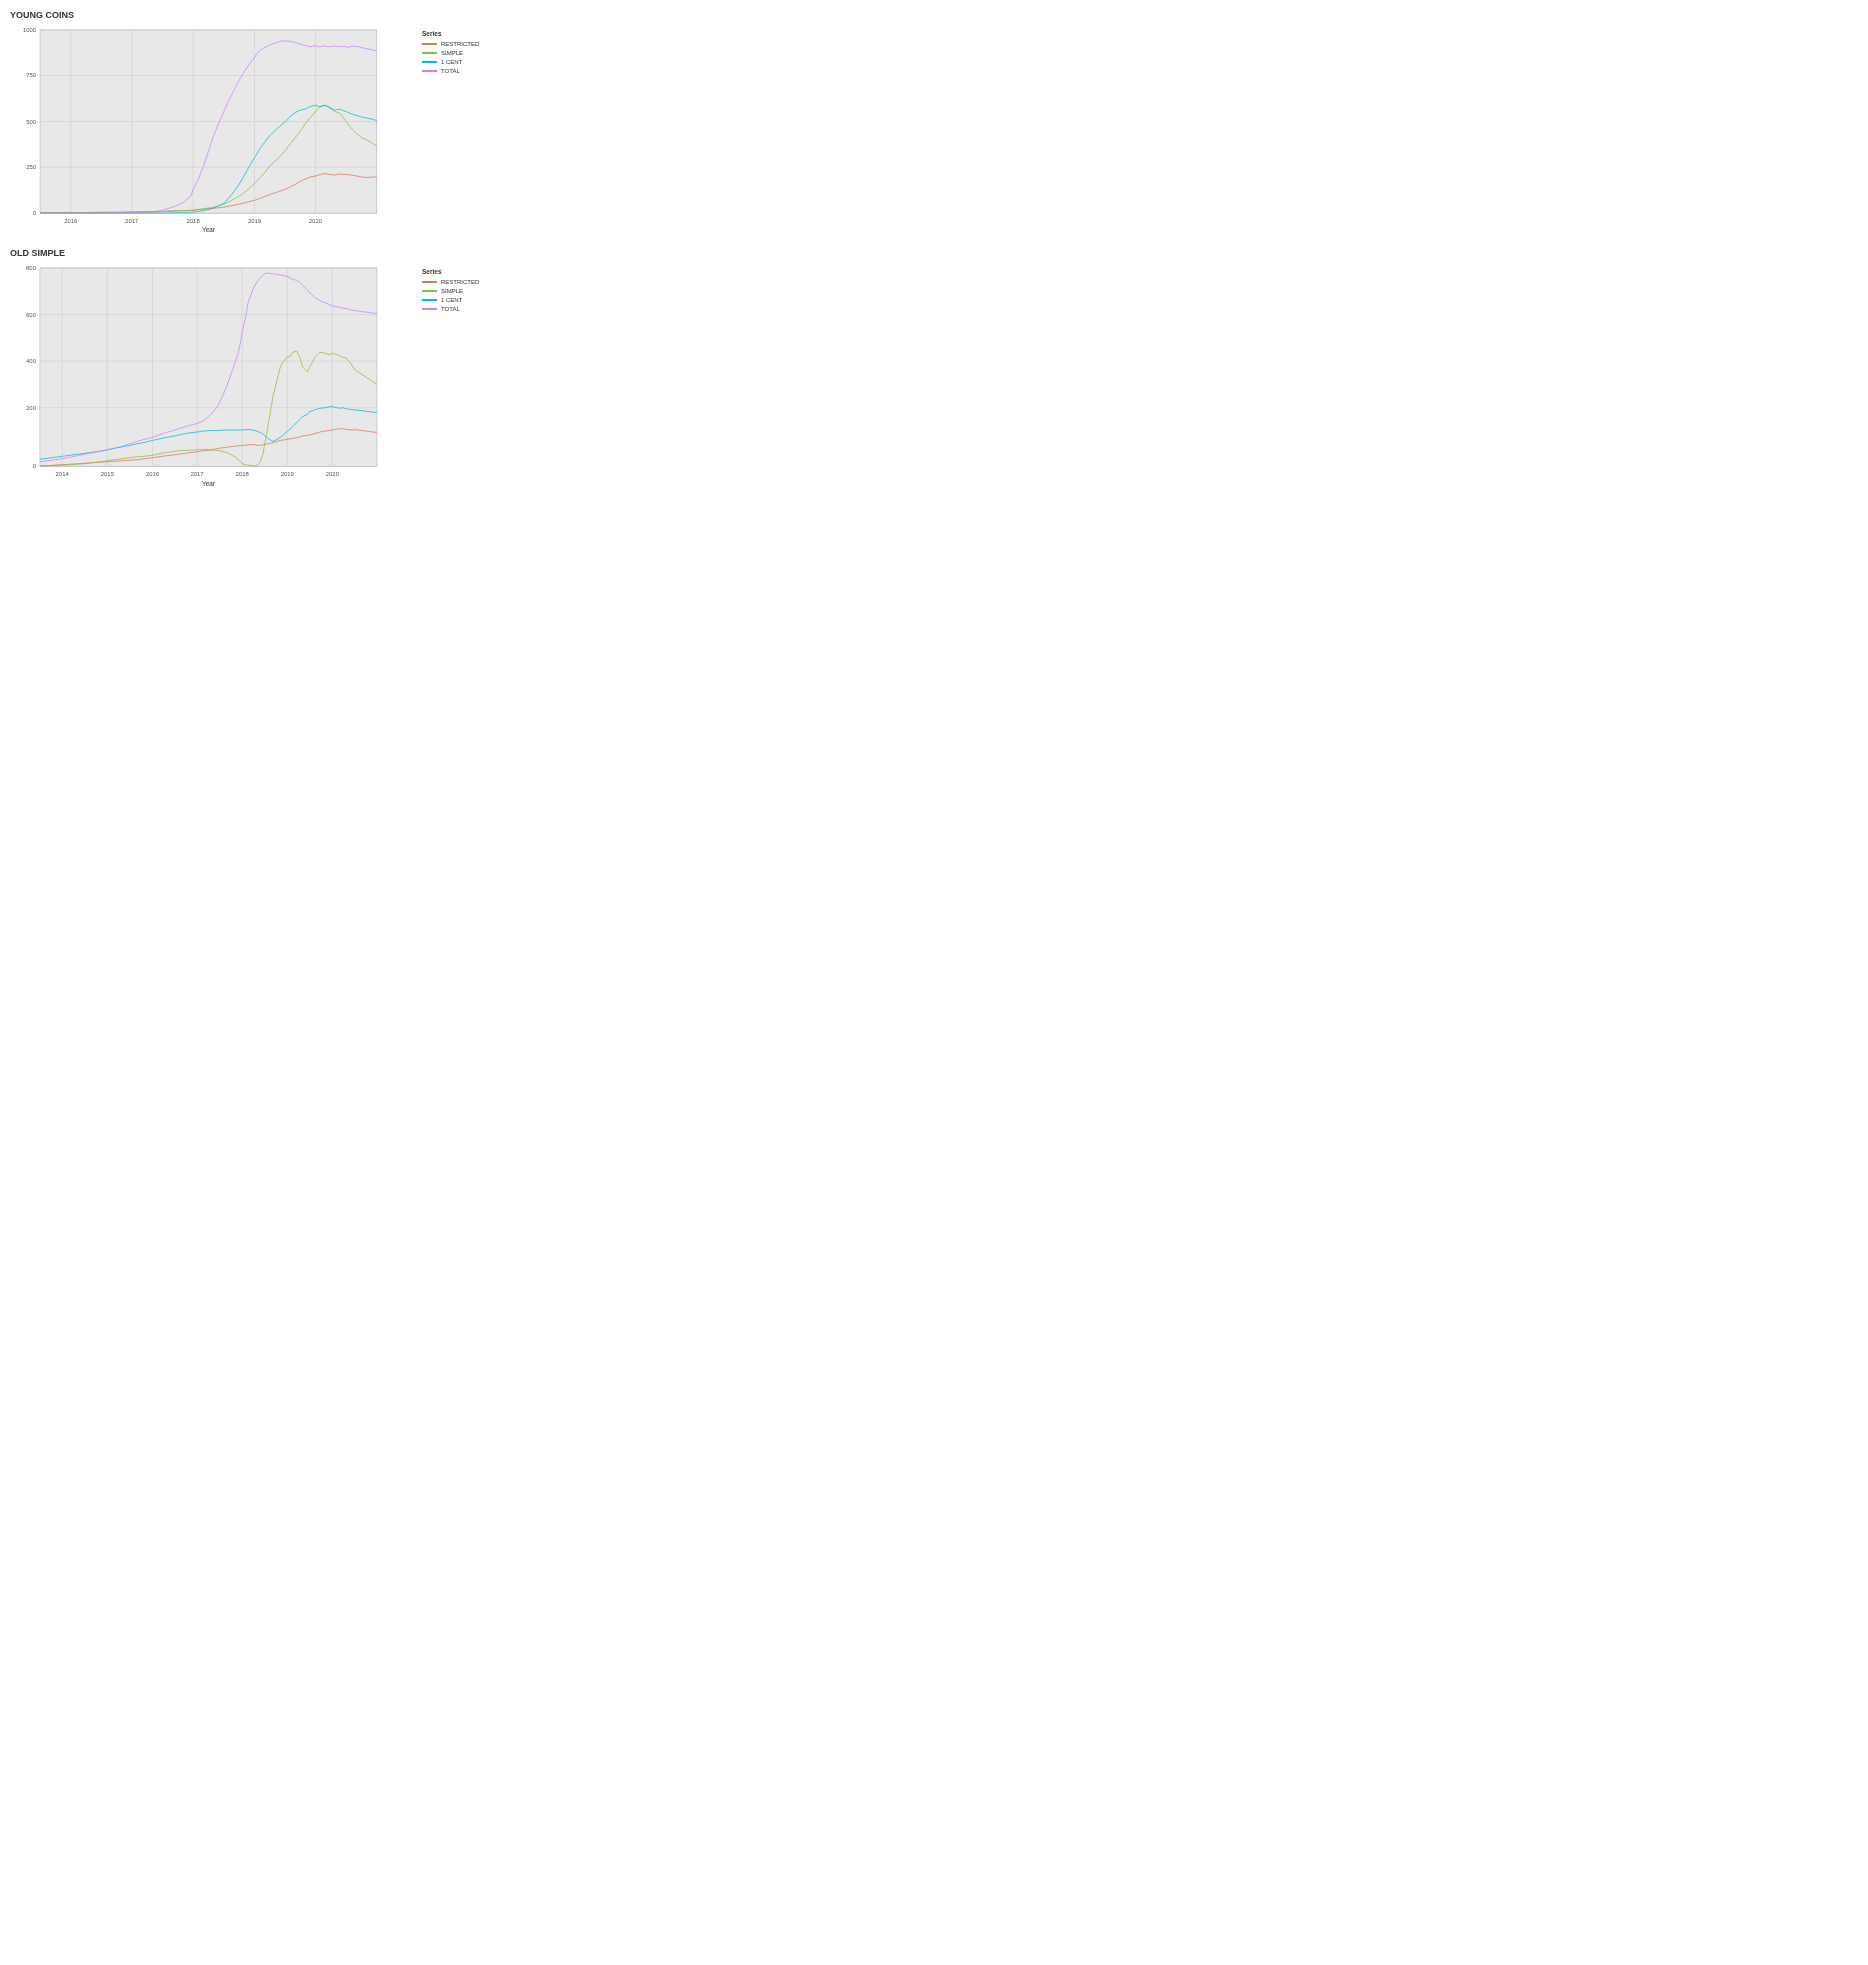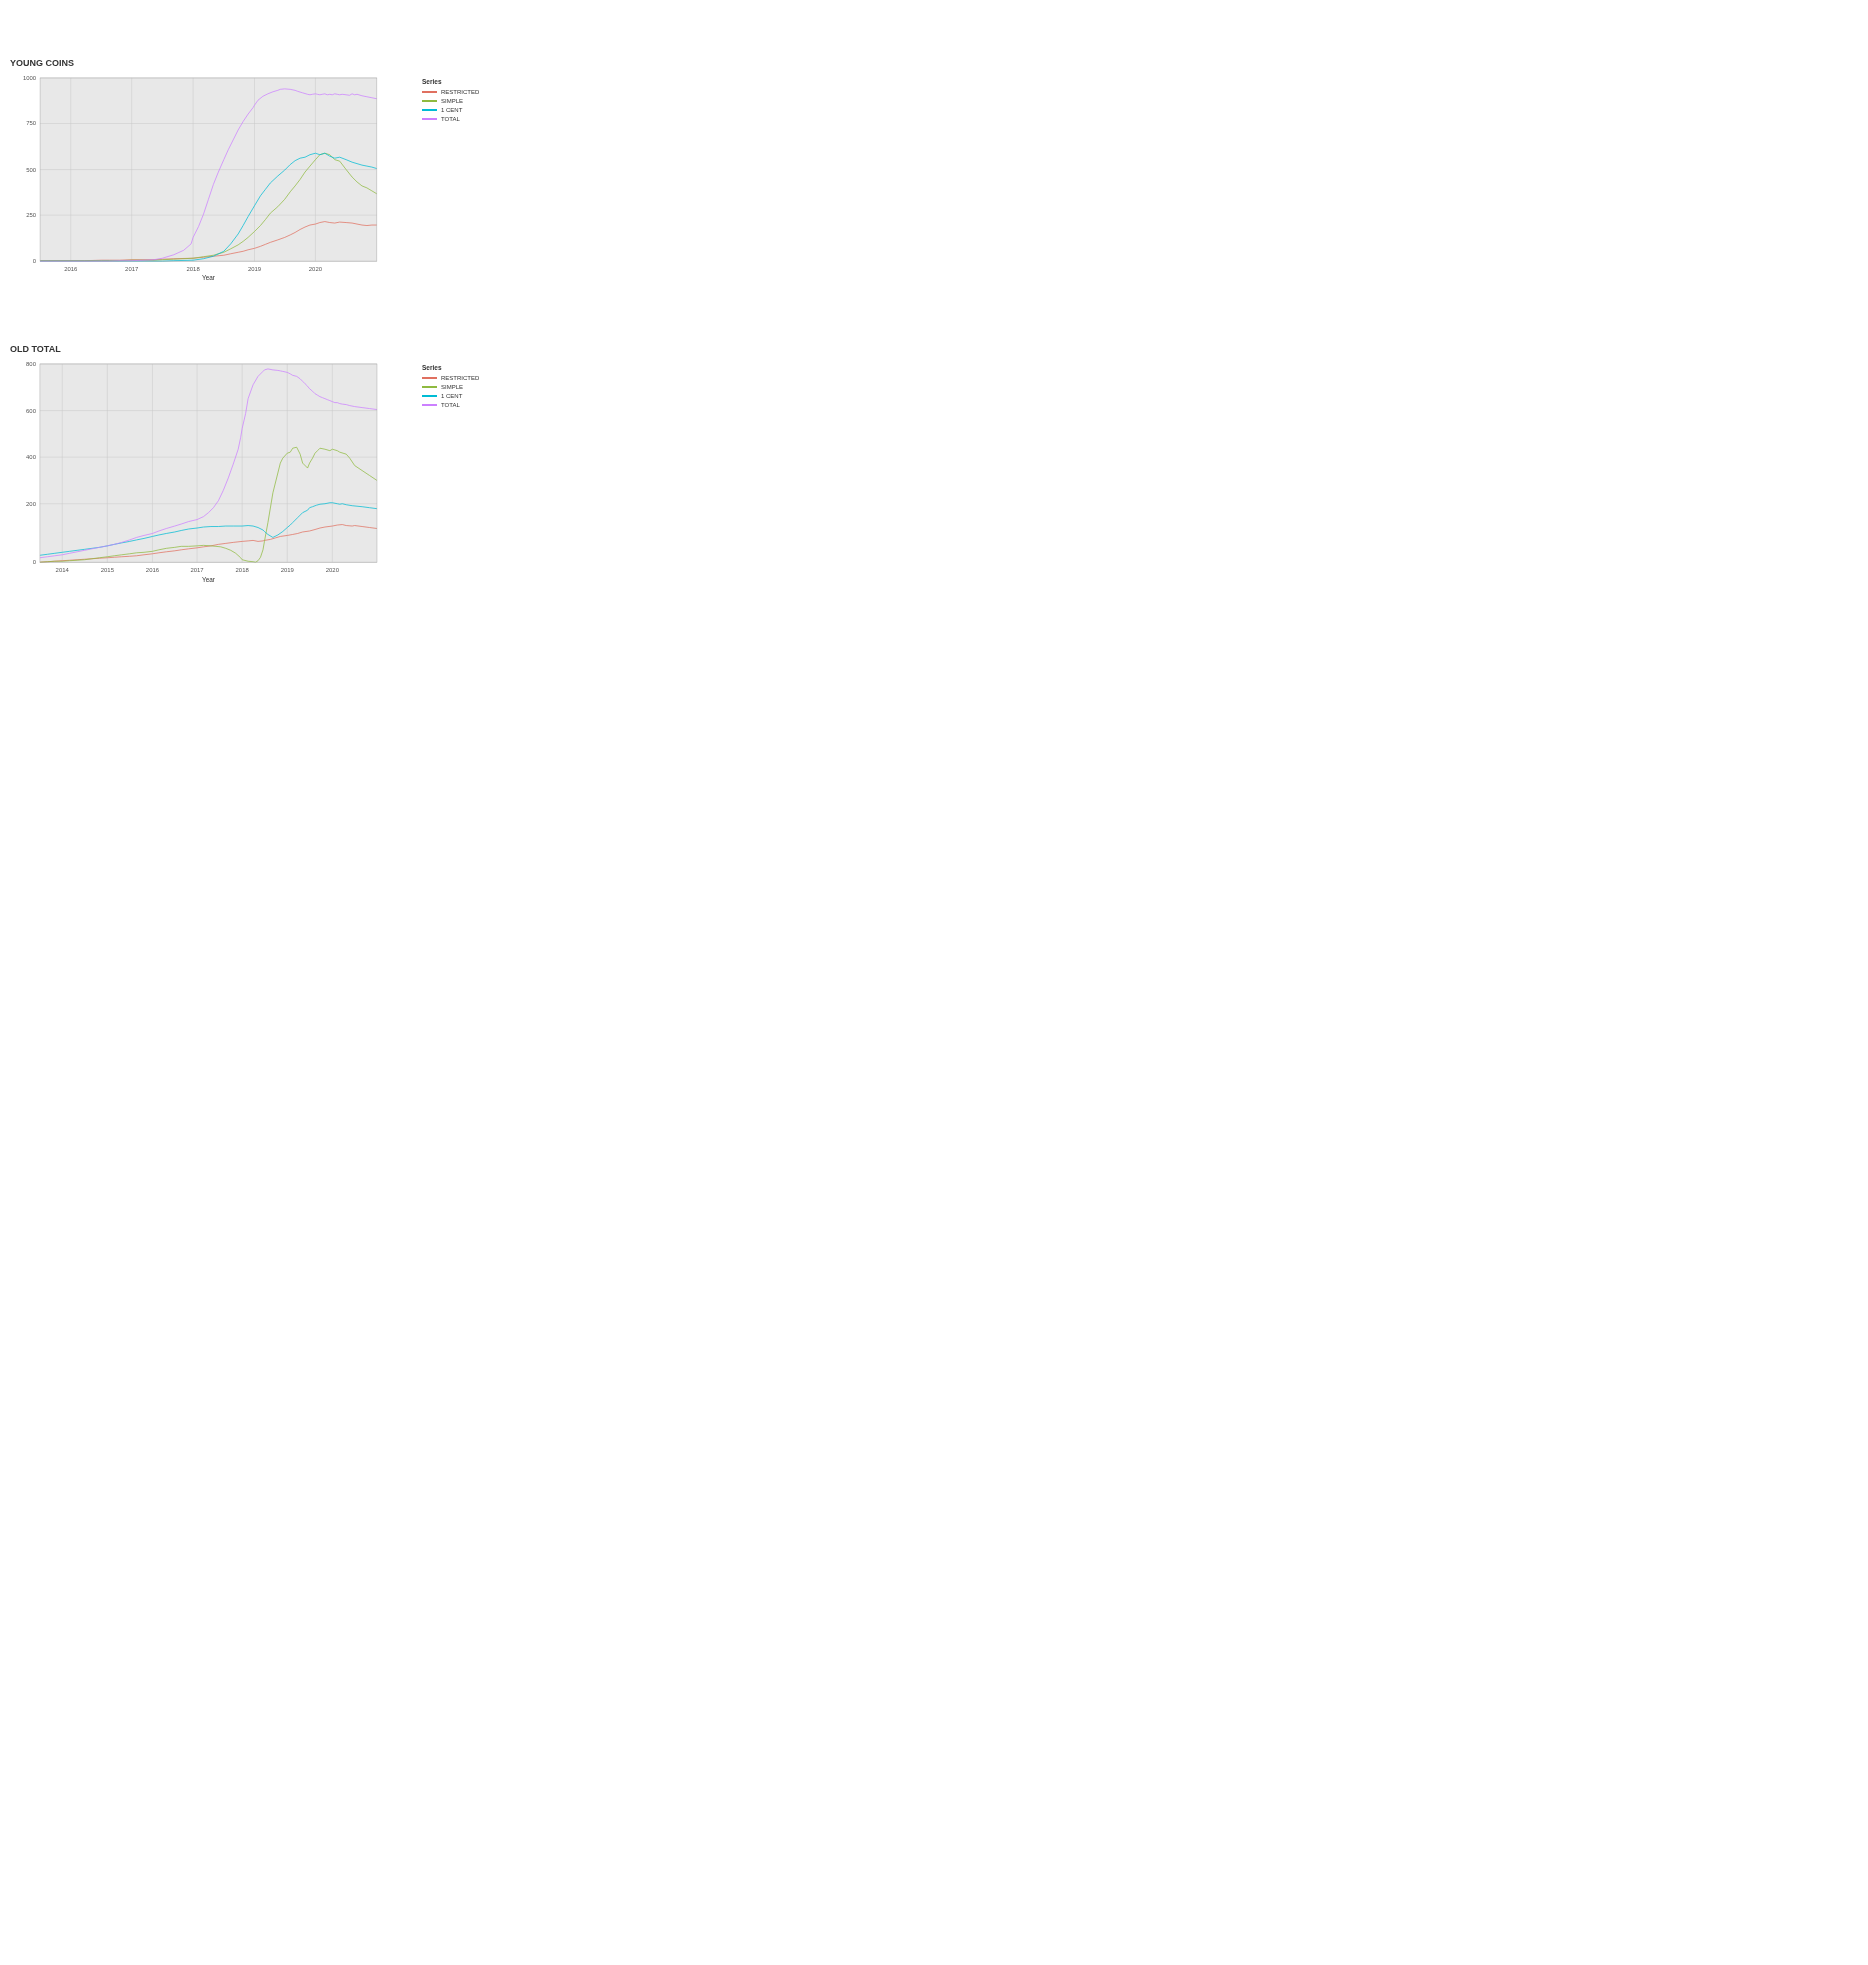--- a/index.html
+++ b/index.html
@@ -11,21 +11,20 @@
     }
     .page-container {
       display: flex;
       flex-direction: column;
       gap: 15px;
     }
     .chart-section {
       display: flex;
       flex-direction: row;
       align-items: flex-start;
-      margin-top: 48px;
     }
     .chart-area {
       flex: 1;
       position: relative;
     }
     .chart-title {
       font-size: 9px;
       font-weight: bold;
       margin-bottom: 5px;
       color: #333;
@@ -192,21 +191,21 @@
       </div>
       <div class="legend-item">
         <div class="legend-line" style="background:#cc80ff;"></div>
         <span>TOTAL</span>
       </div>
     </div>
   </div>
 
   <div class="chart-section">
     <div class="chart-area">
-      <div class="chart-title">OLD TOTAL</div>
+      <div class="chart-title">OLD SIMPLE</div>
       <svg class="chart-svg" width="387" height="228" viewBox="0 0 780 460">
 
         <rect x="60" y="10" width="680" height="400" class="plot-bg"></rect>
 
         <line x1="60" y1="10" x2="740" y2="10" class="grid-line"></line>
         <line x1="60" y1="104" x2="740" y2="104" class="grid-line"></line>
         <line x1="60" y1="198" x2="740" y2="198" class="grid-line"></line>
         <line x1="60" y1="292" x2="740" y2="292" class="grid-line"></line>
         <line x1="60" y1="410" x2="740" y2="410" class="grid-line"></line>
 

